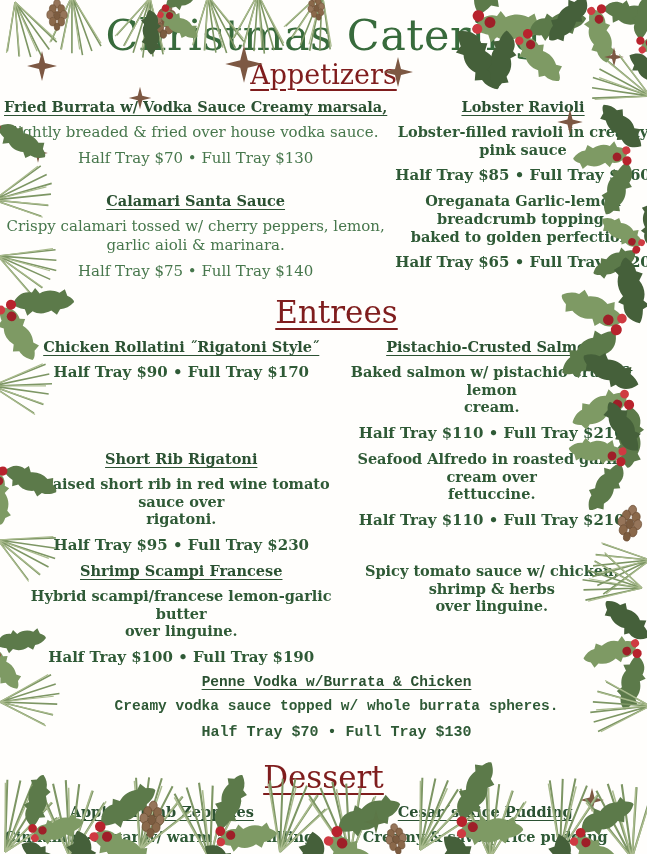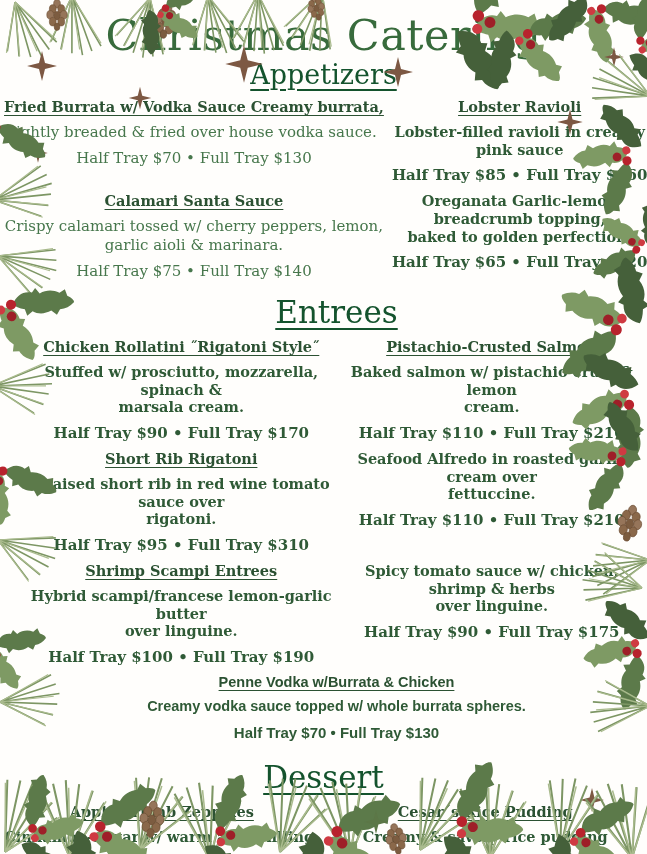--- a/index.html
+++ b/index.html
@@ -2,51 +2,51 @@
 <html><head>
 <meta charset="utf-8">
 <style>
   html,body{margin:0;padding:0;background:#d9d9d9;}
   .page{position:relative;width:647px;height:854px;margin:0 auto;background:#fffefc;
         overflow:hidden;font-family:"DejaVu Serif",serif;}
   .content{position:absolute;inset:0;z-index:2;text-align:center;}
   .deco{position:absolute;inset:0;z-index:3;pointer-events:none;}
 
   .title{font-size:43px;line-height:1.0;color:#386b3c;margin:14px 0 2px;font-weight:400;letter-spacing:.5px;}
-  .sec-head{display:inline-block;font-size:27px;color:#14532d;margin:0 0 8px;font-weight:400;
+  .sec-head{display:inline-block;font-size:27px;color:#7f1d1d;margin:0 0 8px;font-weight:400;
             text-decoration:underline;text-decoration-thickness:2px;text-underline-offset:5px;}
   .sec-head.big{font-size:31px;margin-top:6px;}
   .grid{display:grid;grid-template-columns:1fr 1fr;column-gap:4px;row-gap:8px;padding:0 2px;}
   .item{padding:0 2px;}
   .full{grid-column:1 / -1;}
   .name{display:flex;justify-content:center;white-space:nowrap;font-weight:700;font-size:14.5px;
         color:#2b5132;text-decoration:underline;text-underline-offset:3px;margin-bottom:8px;}
   .desc{white-space:pre-line;text-align:center;font-weight:700;font-size:14.5px;color:#2f5a36;
         line-height:1.22;margin-bottom:8px;}
   .price{display:flex;justify-content:center;white-space:nowrap;font-weight:700;font-size:15px;
          color:#2f5a36;margin-top:2px;}
   .display-style .desc,.display-style .price{font-weight:400;color:#47774c;font-size:15px;}
-  .penne .desc,.penne .price,.penne .name{font-family:Liberation Sans, sans-serif;}
+  .penne .desc,.penne .price,.penne .name{font-family:Liberation Mono, monospace;}
   section{margin-top:2px;}
   .entrees-sec{margin-top:8px;padding-left:26px;}
   .dessert-sec{margin-top:12px;}
 </style>
 </head>
 <body>
 
 <div class="page">
 
   <div class="content">
     <h1 class="title">Christmas Catering</h1>
 
     <section>
       <h2 class="sec-head">Appetizers</h2>
       <div class="grid">
         <div class="item display-style">
-          <div class="name">Fried Burrata w/ Vodka Sauce Creamy burrata,</div>
+          <div class="name">Fried Burrata w/ Vodka Sauce Creamy marsala,</div>
           <div class="desc">lightly breaded &amp; fried over house vodka sauce.</div>
           <div class="price">Half Tray $70 • Full Tray $130</div>
         </div>
         <div class="item">
           <div class="name">Lobster Ravioli</div>
           <div class="desc">Lobster-filled ravioli in creamy pink sauce</div>
           <div class="price">Half Tray $85 • Full Tray $160</div>
         </div>
         <div class="item display-style">
           <div class="name">Calamari Santa Sauce</div>
@@ -60,51 +60,48 @@
           <div class="price">Half Tray $65 • Full Tray $120</div>
         </div>
       </div>
     </section>
 
     <section class="entrees-sec">
       <h2 class="sec-head big">Entrees</h2>
       <div class="grid">
         <div class="item">
           <div class="name">Chicken Rollatini ˝Rigatoni Style˝</div>
-          <div class="desc">Stuffed w/ prosciutto, mozzarella, spinach &amp;
-marsala cream.</div>
           <div class="price">Half Tray $90 • Full Tray $170</div>
         </div>
         <div class="item">
           <div class="name">Pistachio-Crusted Salmon</div>
           <div class="desc">Baked salmon w/ pistachio crust &amp; lemon
 cream.</div>
           <div class="price">Half Tray $110 • Full Tray $210</div>
         </div>
         <div class="item">
           <div class="name">Short Rib Rigatoni</div>
           <div class="desc">Braised short rib in red wine tomato sauce over
 rigatoni.</div>
-          <div class="price">Half Tray $95 • Full Tray $310</div>
+          <div class="price">Half Tray $95 • Full Tray $230</div>
         </div>
         <div class="item">
           <div class="desc">Seafood Alfredo in roasted garlic cream over
 fettuccine.</div>
           <div class="price">Half Tray $110 • Full Tray $210</div>
         </div>
         <div class="item">
-          <div class="name">Shrimp Scampi Entrees</div>
+          <div class="name">Shrimp Scampi Francese</div>
           <div class="desc">Hybrid scampi/francese lemon-garlic butter
 over linguine.</div>
           <div class="price">Half Tray $100 • Full Tray $190</div>
         </div>
         <div class="item">
           <div class="desc">Spicy tomato sauce w/ chicken, shrimp &amp; herbs
 over linguine.</div>
-          <div class="price">Half Tray $90 • Full Tray $175</div>
         </div>
         <div class="item full penne">
           <div class="name">Penne Vodka w/Burrata &amp; Chicken</div>
           <div class="desc">Creamy vodka sauce topped w/ whole burrata spheres.</div>
           <div class="price">Half Tray $70 • Full Tray $130</div>
         </div>
       </div>
     </section>
 
     <section class="dessert-sec">

